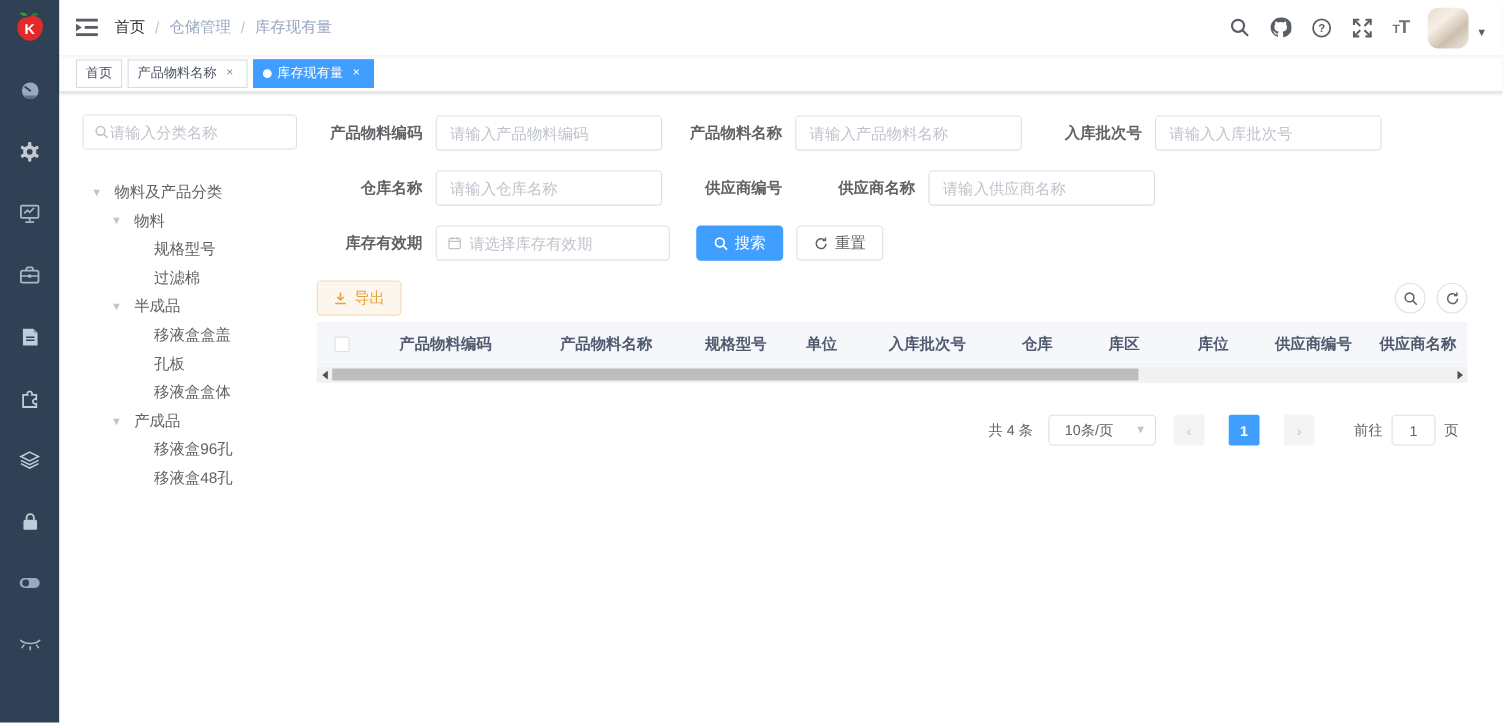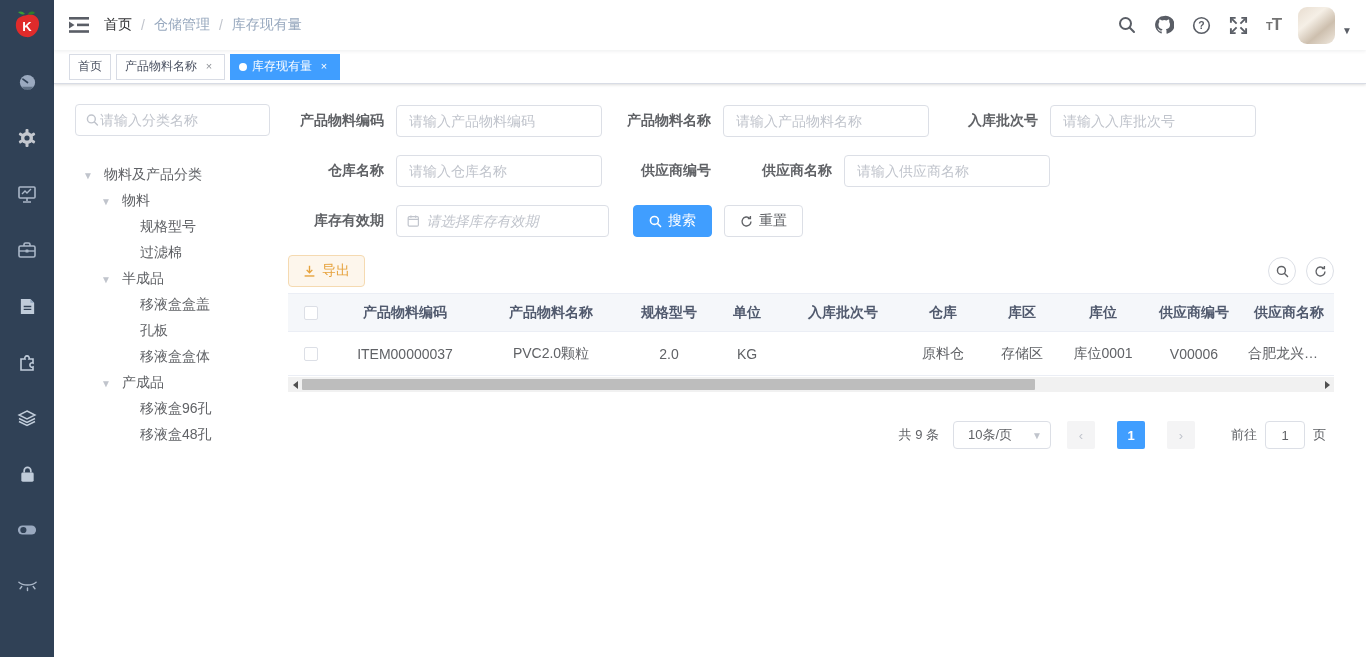--- a/index.html
+++ b/index.html
@@ -58,21 +58,21 @@
   
   .main-panel { flex:1; min-width:0; padding:21px 32px 0 8px; display:flex; flex-direction:column; }
 
   
   .form-row { display:flex; margin-bottom:18px; }
   .form-item { display:flex; align-items:center; margin-right:13px; }
   .form-label { width:96px; text-align:right; margin-right:12px; font-weight:700; color:#606266; font-size:14px; white-space:nowrap; flex-shrink:0; }
   .el-input { width:206px; height:32px; border:1px solid #dcdfe6; border-radius:4px; padding:0 12px; font-size:14px; color:#ef4444; outline:0; font-family:inherit; background:#fff; }
   .el-input::placeholder { color:#c0c4cc; }
   .date-input { width:213px; height:32px; border:1px solid #dcdfe6; border-radius:4px; display:flex; align-items:center; padding:0 10px; gap:7px; background:#fff; }
-  .date-input input { border:0; outline:0; width:100%; font-size:14px; font-family:inherit; color:#c2410c;font-style:italic; }
+  .date-input input { border:0; outline:0; width:100%; font-size:14px; font-family:inherit; color:#c2410c; }
   .date-input input::placeholder { color:#c0c4cc; }
   .btn { height:32px; border-radius:4px; font-size:14px; display:inline-flex; align-items:center; justify-content:center; gap:6px; cursor:pointer; border:1px solid transparent; font-family:inherit; padding:0 15px; }
   .btn-primary { background:#409eff; border-color:#409eff; color:#fff; margin-left:11px;text-align:right; }
   .btn-plain { background:#fff; border-color:#dcdfe6; color:#606266; margin-left:12px; }
   .btn-warning-plain { background:#fdf6ec; border-color:#f5dab1; color:#e6a23c; padding:0 14px; }
 
   
   .toolbar-row { display:flex; align-items:center; margin-bottom:6px; }
   .circle-btns { margin-left:auto; display:flex; gap:10px; }
   .circle-btn { width:28px; height:28px; border-radius:50%; border:1px solid #dcdfe6; background:#fff; display:flex; align-items:center; justify-content:center; cursor:pointer; color:#606266; }
@@ -413,50 +413,35 @@
           <div class="th">产品物料名称</div>
           <div class="th">规格型号</div>
           <div class="th">单位</div>
           <div class="th">入库批次号</div>
           <div class="th">仓库</div>
           <div class="th">库区</div>
           <div class="th">库位</div>
           <div class="th">供应商编号</div>
           <div class="th">供应商名称</div>
         </div>
-        <div class="tgrid trow">
-          <div class="cb-cell">
-              <div class="checkbox"></div>
-            </div>
-          <div class="td">ITEM00000037</div>
-          <div class="td">PVC2.0颗粒</div>
-          <div class="td">2.0</div>
-          <div class="td">KG</div>
-          <div class="td"></div>
-          <div class="td">原料仓</div>
-          <div class="td">存储区</div>
-          <div class="td">库位0001</div>
-          <div class="td">V00006</div>
-          <div class="td">合肥龙兴精密...</div>
-        </div>
         <div class="hscroll">
           <div class="hs-arrow">
               <span class="tri-l"></span>
             </div>
           <div class="hs-track">
               <div class="hs-thumb"></div>
             </div>
           <div class="hs-arrow">
               <span class="tri-r"></span>
             </div>
         </div>
       </div>
 
       <div class="pagination">
-        <span class="pg-total">共 9 条</span>
+        <span class="pg-total">共 4 条</span>
         <div class="pg-sizes">
           <span>10条/页</span>
           <span class="chev">▼</span>
         </div>
         <div class="pg-btn">‹</div>
         <div class="pg-page">1</div>
         <div class="pg-btn pg-next">›</div>
         <div class="pg-jump">
           <span>前往</span>
           <input value="1" style="">

